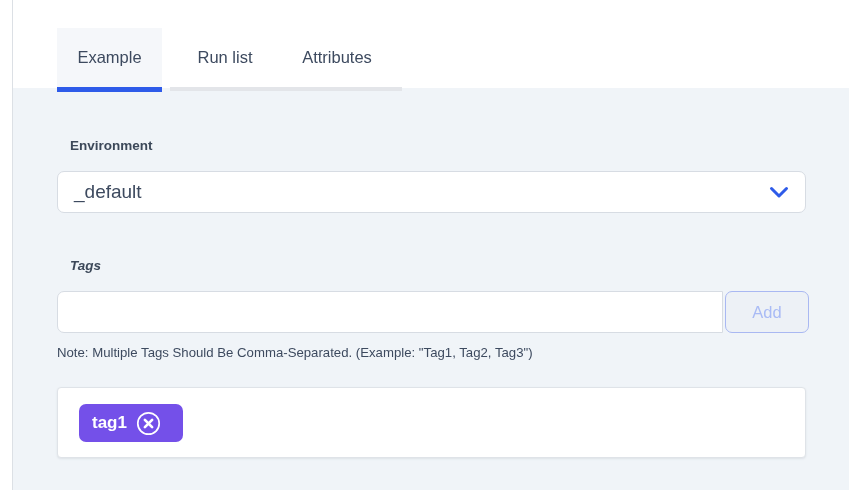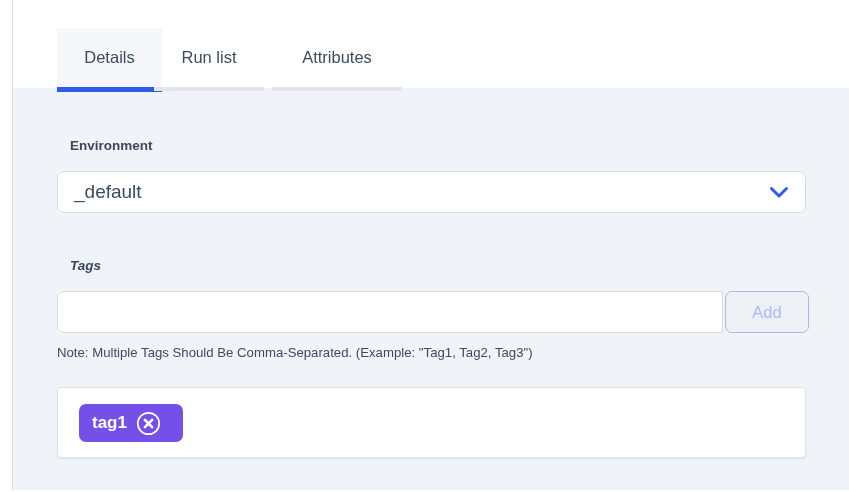--- a/index.html
+++ b/index.html
@@ -14,21 +14,21 @@
   
   .tab {
     position:absolute; top:28px; height:59px; z-index:3; cursor:pointer;
     display:flex; align-items:center; justify-content:center;
     font-size:16.5px; color:#3d4a5f;
   }
   .tab.active { background:#f5f7fa; }
   .tab .underline { position:absolute; left:0; right:0; bottom:-4px; height:4px; background:#e3e5e9; }
   .tab.active .underline { bottom:-5px; height:5px; background:#2e5be9; }
   .tab-details { left:57px; width:105px; }
-  .tab-runlist { left:154px; width:110px;text-align:center; }
+  .tab-runlist { left:170px; width:110px;text-align:center; }
   .tab-attributes { left:272px; width:130px; }
 
   
   .field-label { position:absolute; left:70px; font-size:13.5px; font-weight:bold; color:#3c4859; z-index:4; }
   .env-label  { top:138px; }
   .tags-label { top:258px;font-style:italic; }
 
   
   .select {
     position:absolute; left:57px; top:171px; width:749px; height:42px; z-index:4;
@@ -68,21 +68,21 @@
   .chip-close { display:flex; align-items:center; cursor:pointer; }
 </style>
 </head>
 <body>
 
 <div class="page">
   <div class="v-divider"></div>
   <div class="panel"></div>
 
   <div class="tab tab-details active">
-    <span>Details</span>
+    <span>Example</span>
     <div class="underline"></div>
   </div>
   <div class="tab tab-runlist">
     <span>Run list</span>
     <div class="underline"></div>
   </div>
   <div class="tab tab-attributes">
     <span>Attributes</span>
     <div class="underline"></div>
   </div>

